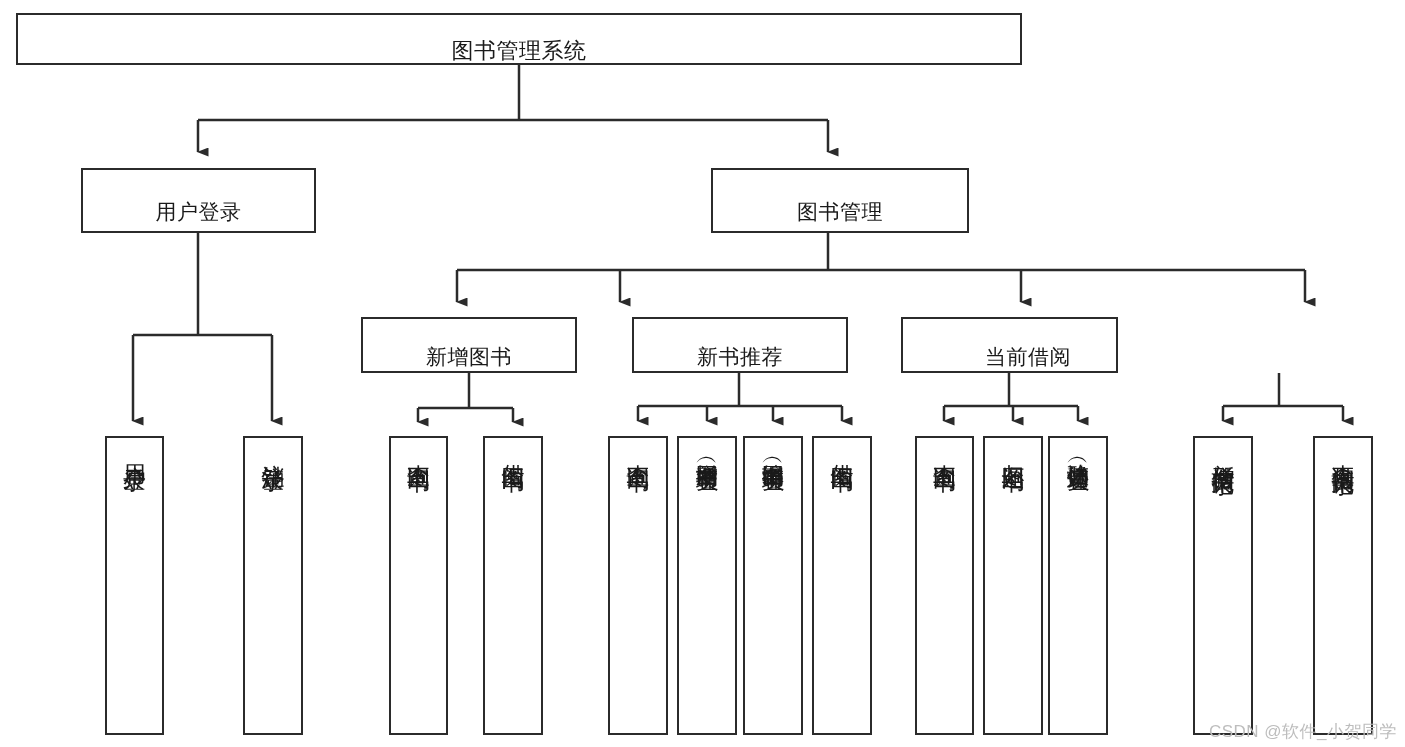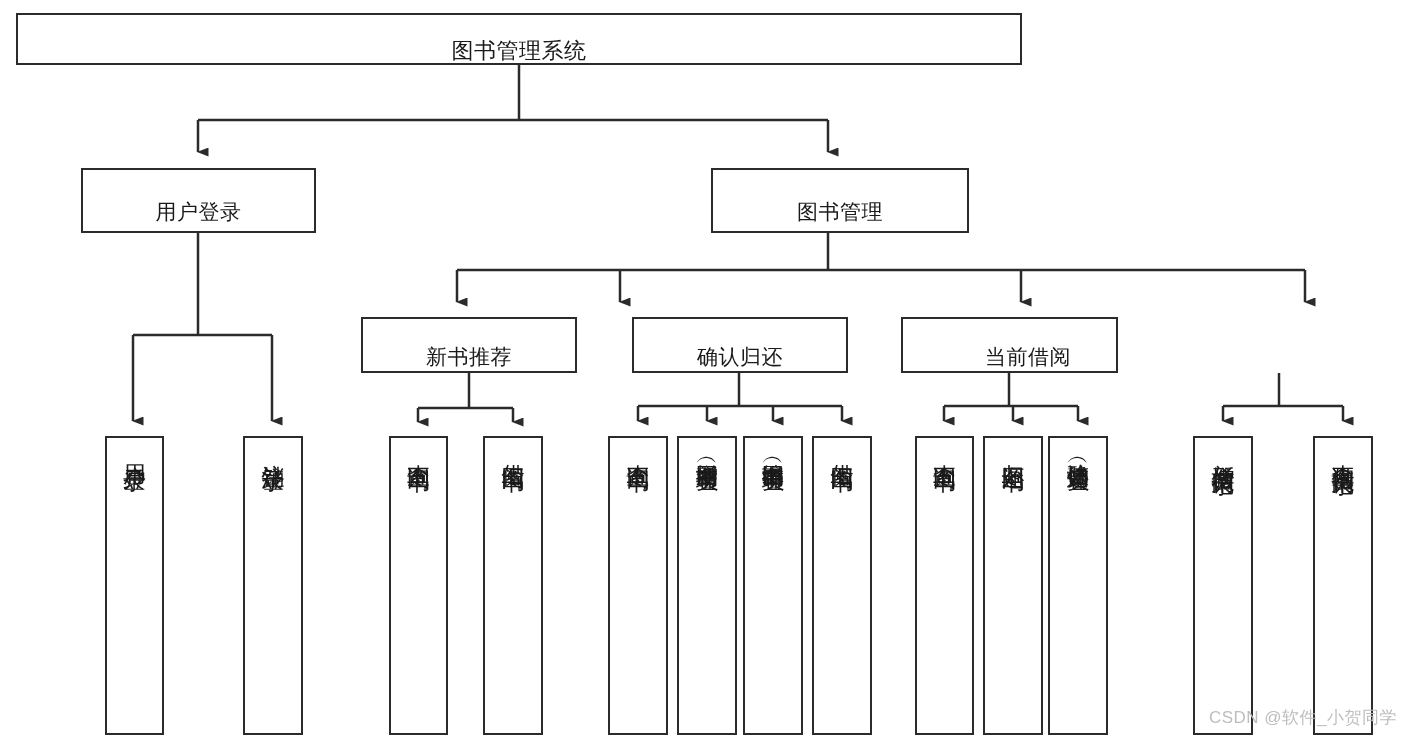--- a/index.html
+++ b/index.html
@@ -65,21 +65,21 @@
     letter-spacing: 2px;
     white-space: nowrap;
   }
   .node.v.tall .lbl {
     font-size: 22px;
     letter-spacing: 1px;
   }
   .watermark {
     position: absolute;
     right: 8px;
-    bottom: 18px;
+    bottom: 4px;
     font-size: 17px;
     color: #bdbdbd;
     z-index: 5;
     white-space: nowrap;
     letter-spacing: 0.5px;
   }
 </style>
 </head>
 <body>
 
@@ -140,24 +140,24 @@
   </div>
 
   <div class="node h" style="left:81px; top:168px; width:235px; height:65px;">
     <span class="lbl">用户登录</span>
   </div>
   <div class="node h" style="left:711px; top:168px; width:258px; height:65px;">
     <span class="lbl">图书管理</span>
   </div>
 
   <div class="node h" style="left:361px; top:317px; width:216px; height:56px;">
+    <span class="lbl">新增图书</span>
+  </div>
+  <div class="node h" style="left:632px; top:317px; width:216px; height:56px;">
     <span class="lbl">新书推荐</span>
-  </div>
-  <div class="node h" style="left:632px; top:317px; width:216px; height:56px;">
-    <span class="lbl">确认归还</span>
   </div>
   <div class="node h" style="left:901px; top:317px; width:217px; height:56px;padding-left:37px;">
     <span class="lbl">当前借阅</span>
   </div>
 
   <div class="node v" style="left:105px; top:436px; width:59px; height:299px;">
     <span class="lbl">用户登录</span>
   </div>
   <div class="node v" style="left:243px; top:436px; width:60px; height:299px;">
     <span class="lbl">注销登录</span>

